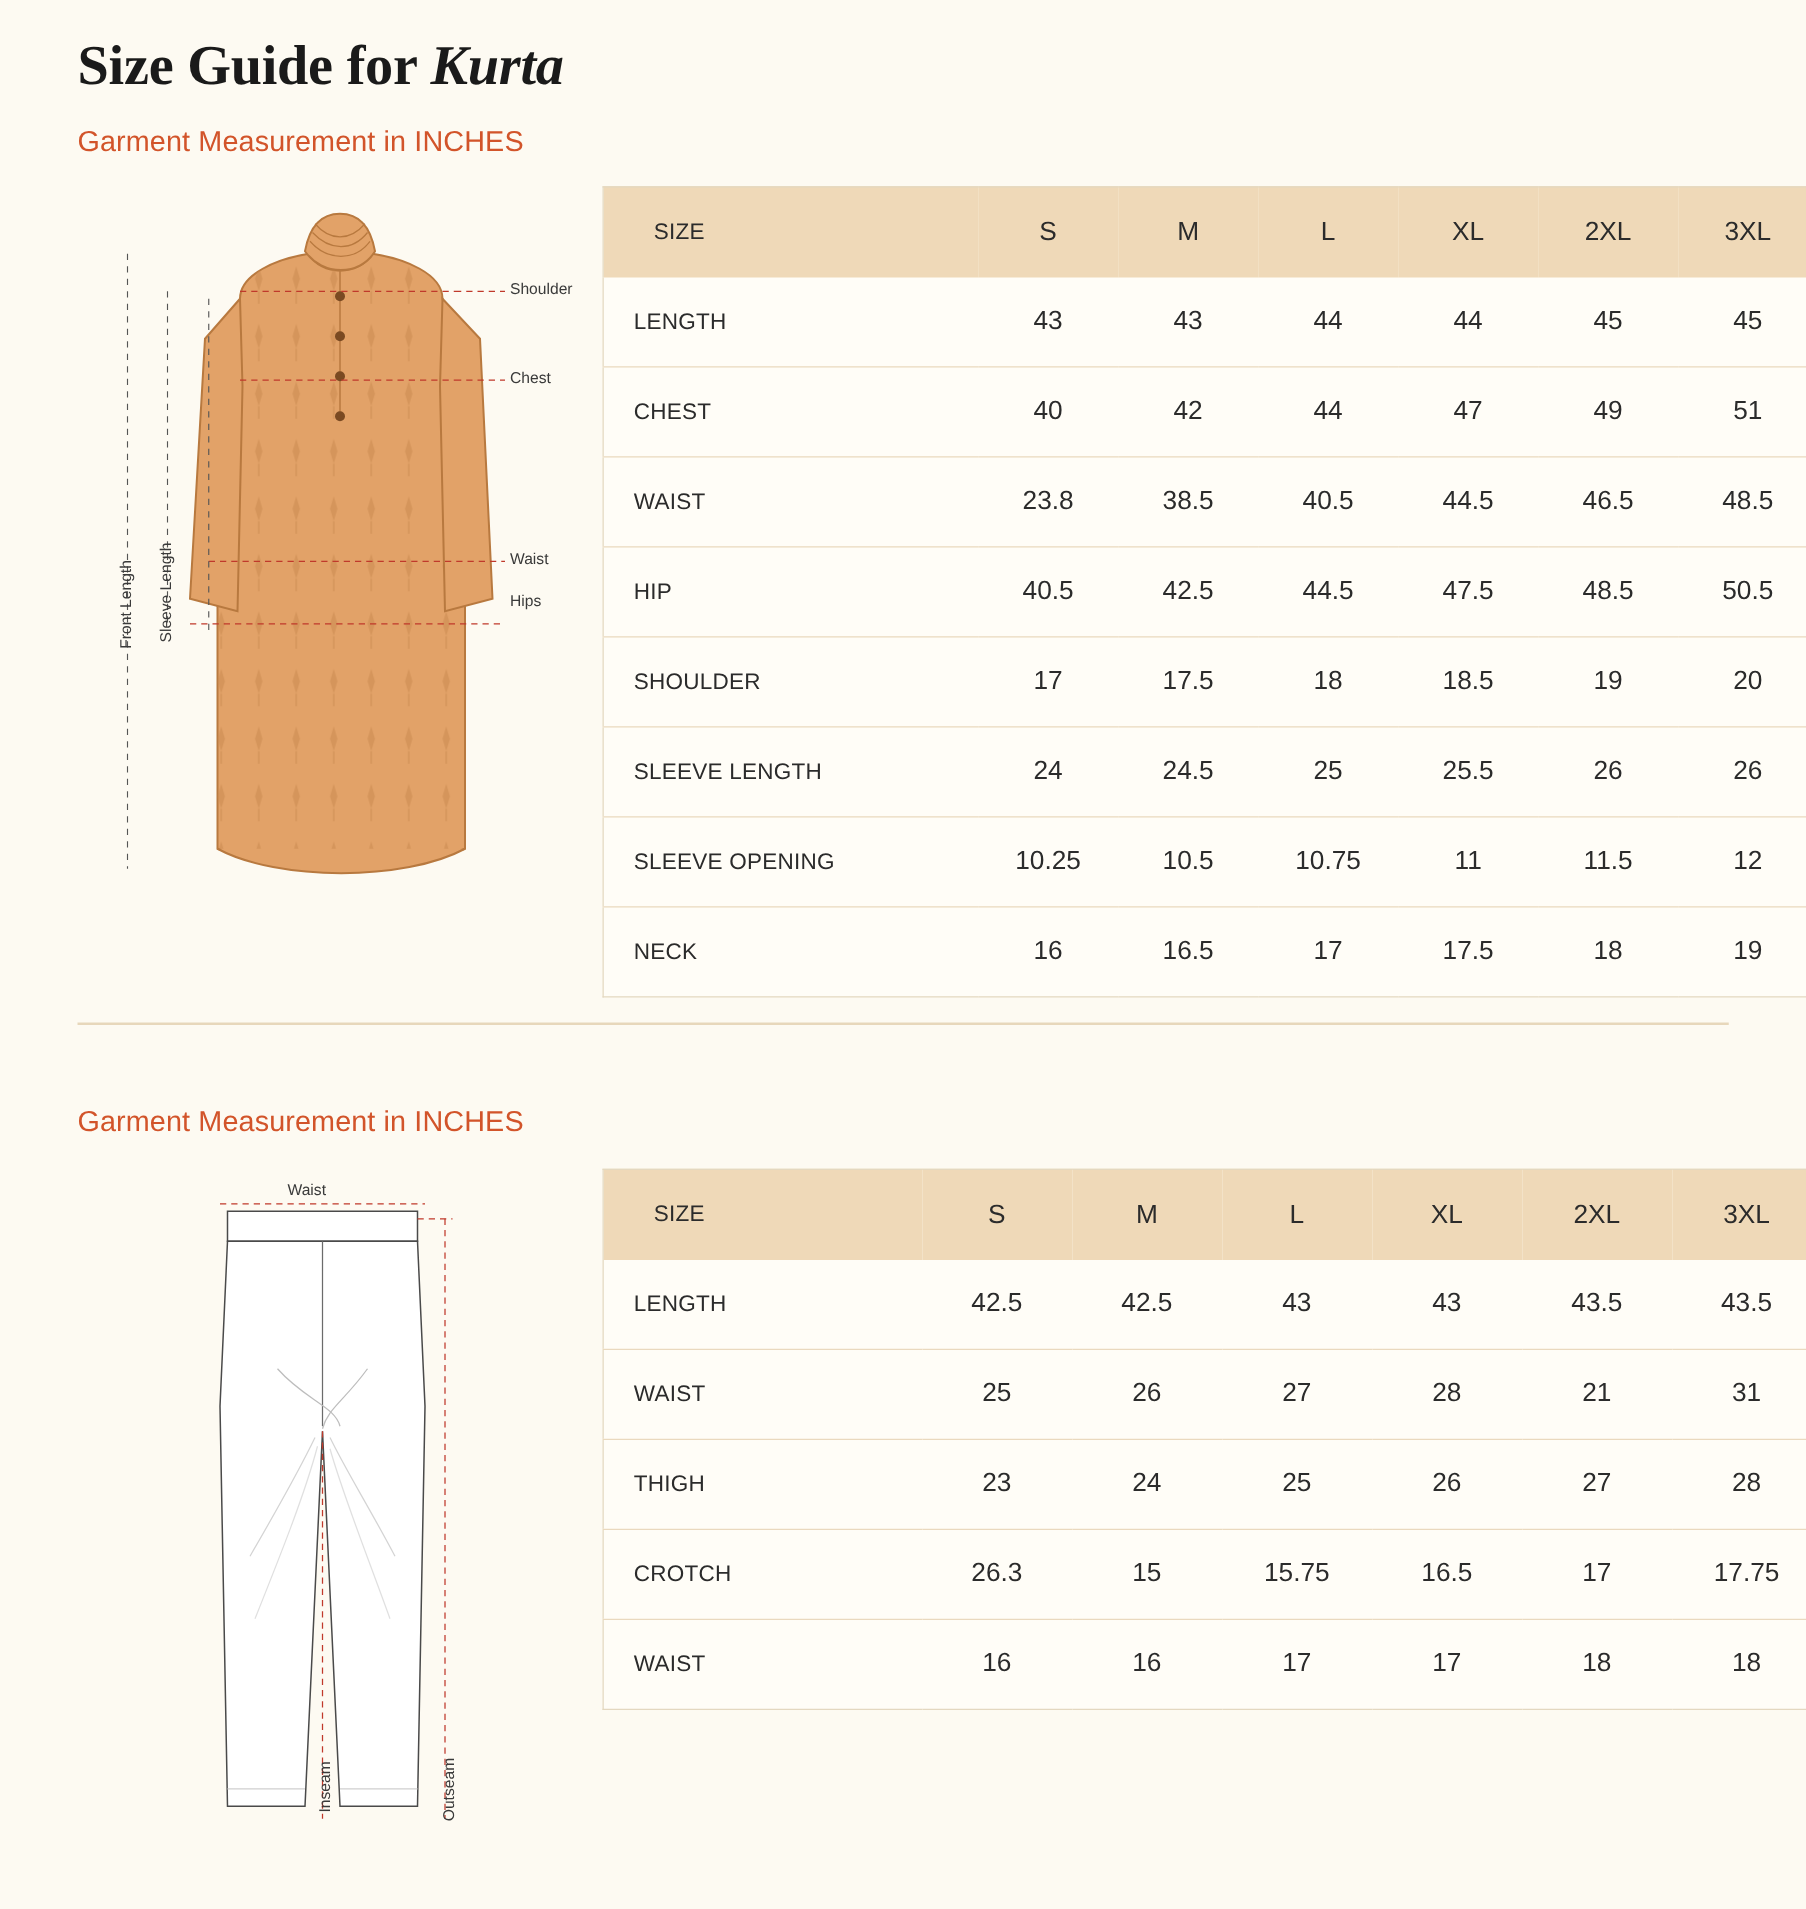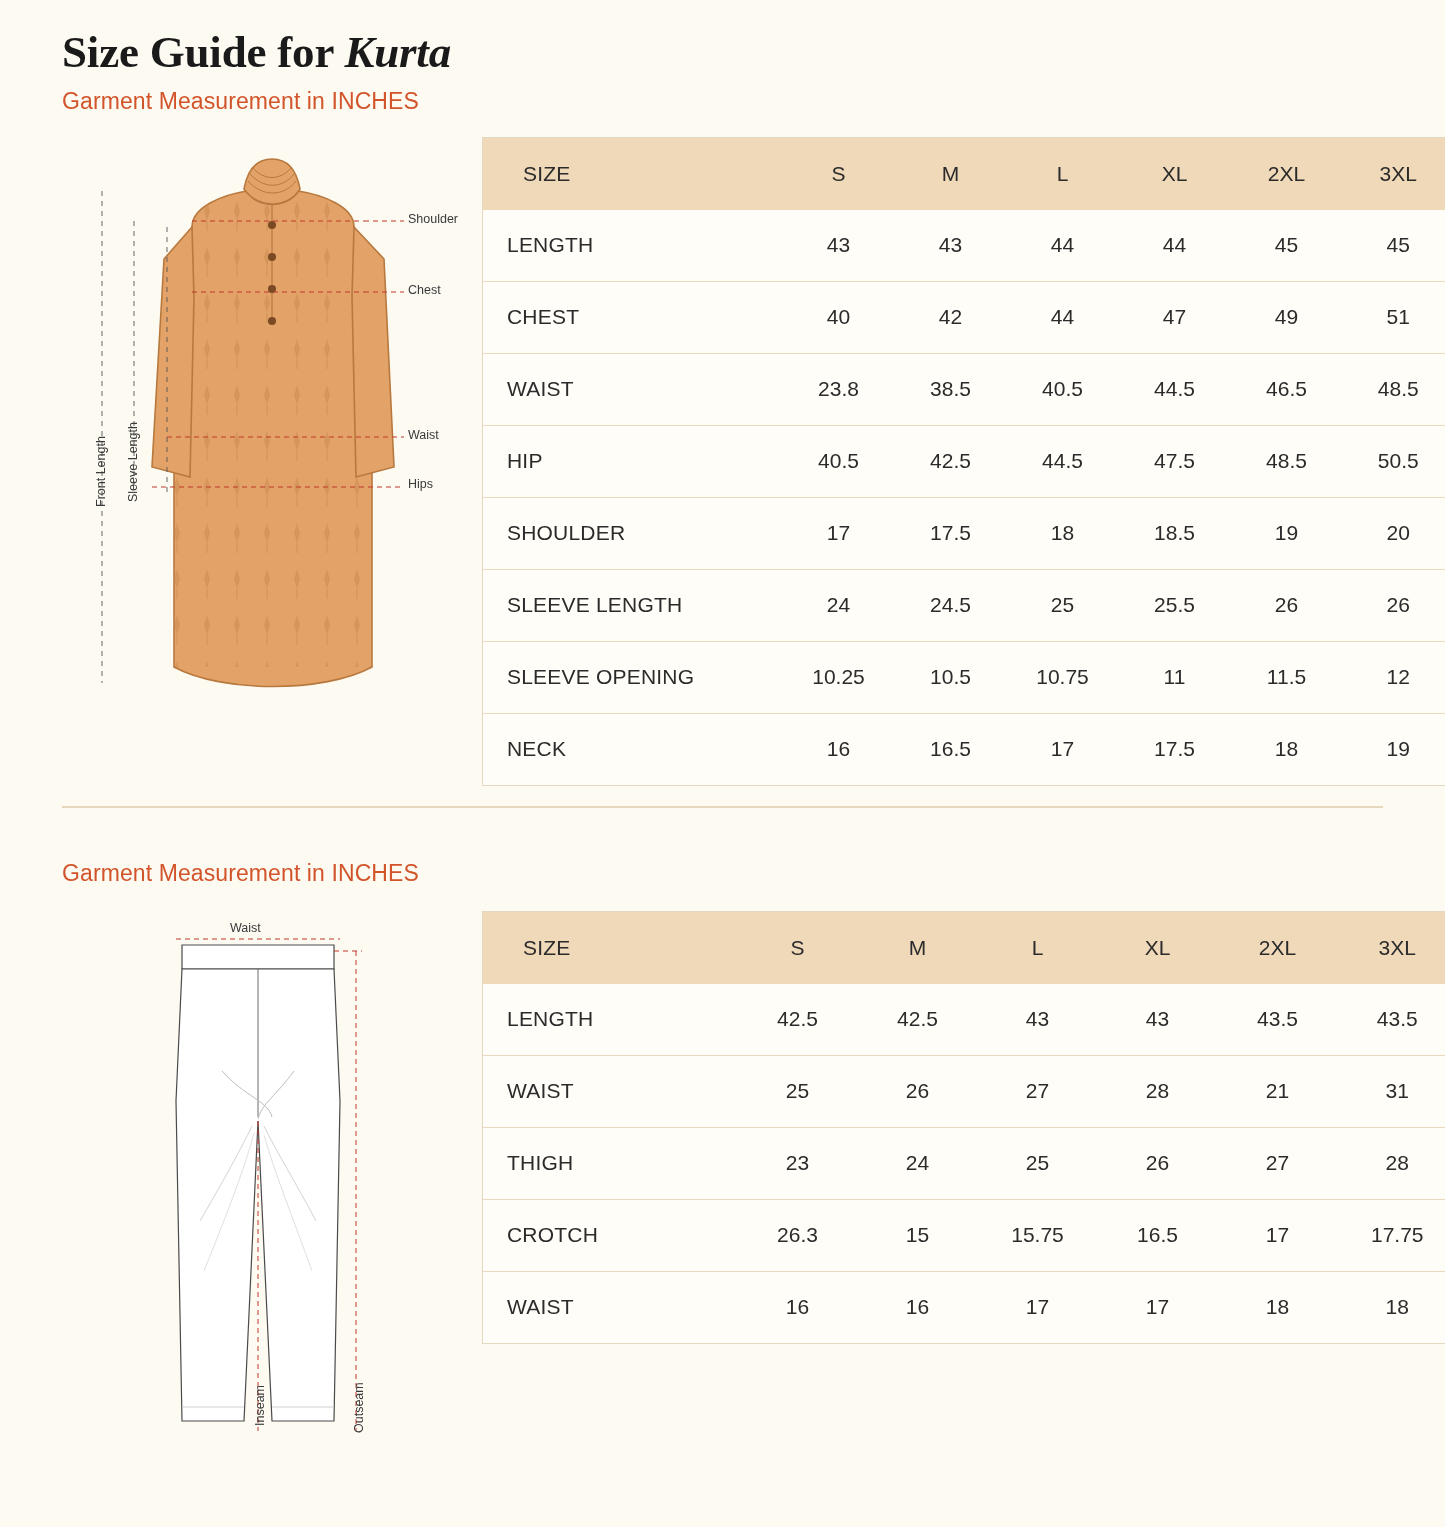--- a/index.html
+++ b/index.html
@@ -29,21 +29,21 @@
     letter-spacing: -0.2px;
     line-height: 1.1;
   }
   .title .italic {
     font-style: italic;
   }
   .subtitle {
     font-family: "Liberation Sans", sans-serif;
     font-size: 23px;
     color: #d2542a;
-    margin-top: 10px;
+    margin-top: 22px;
     letter-spacing: 0.1px;
   }
 
   .header-block-1 { padding: 28px 0 0 62px; }
   .header-block-2 { padding: 0 0 0 62px; }
 
   .row-flex {
     display: flex;
     align-items: flex-start;
   }
@@ -70,21 +70,21 @@
     height: 70px;
     font-size: 21px;
     color: #2b2b2b;
   }
   .size-table tbody tr:last-child td {
     border-bottom: none;
   }
   .size-table .lbl {
     text-align: left;
     padding-left: 24px;
-    font-size: 21px;
+    font-size: 18px;
     letter-spacing: 0.2px;
   }
   .size-table thead th.lbl {
     padding-left: 40px;
     text-align: left;
   }
 
   .kurta-table { width: 975px; }
   .kurta-table col.c0 { width: 300px; }
   .kurta-table col.cx { width: 112px; }
@@ -196,21 +196,21 @@
           <line x1="62" y1="74" x2="62" y2="340"></line>
           <line x1="95" y1="80" x2="95" y2="345"></line>
         </g>
       </svg>
 
       <div class="fig-label vert" style="left:22px; top:360px;">Front Length</div>
       <div class="fig-label vert" style="left:54px; top:355px;">Sleeve Length</div>
       <div class="fig-label" style="left:336px; top:65px;">Shoulder</div>
       <div class="fig-label" style="left:336px; top:136px;">Chest</div>
       <div class="fig-label" style="left:336px; top:281px;">Waist</div>
-      <div class="fig-label" style="left:336px; top:330px;">Hips</div>
+      <div class="fig-label" style="left:336px; top:315px;">Hips</div>
     </div>
 
     <table class="size-table kurta-table">
       <colgroup>
         <col class="c0">
           <col class="cx">
           <col class="cx">
           <col class="cx">
           <col class="cx">
           <col class="cx">

